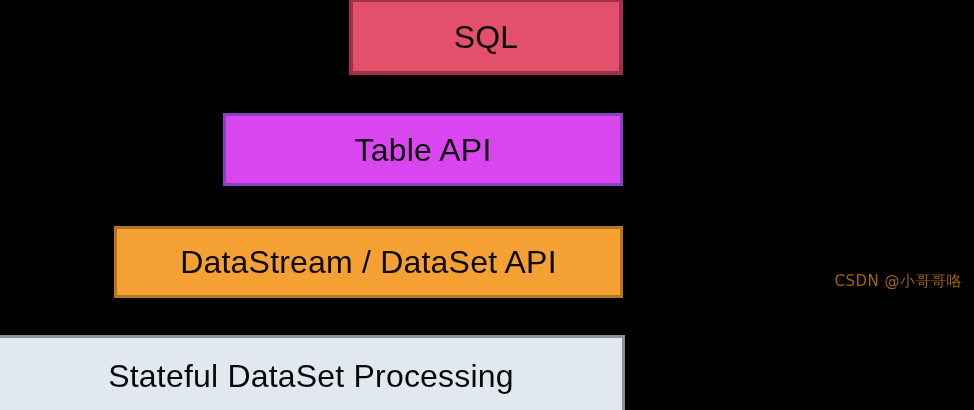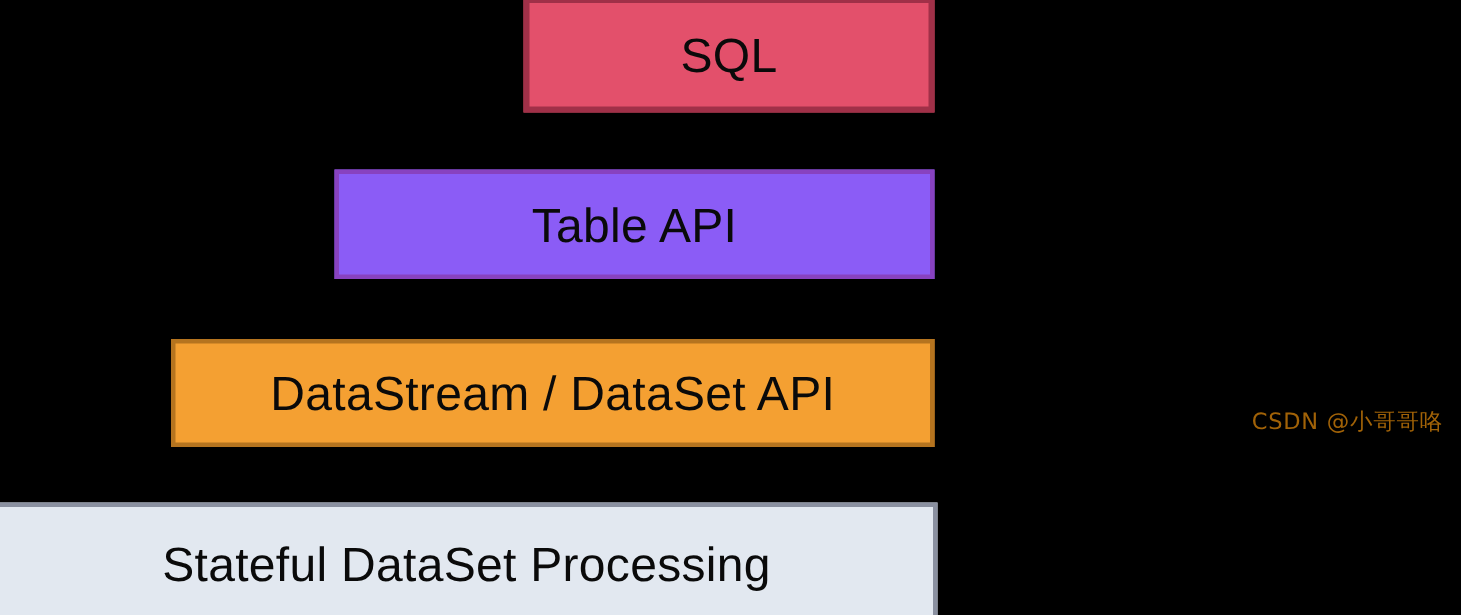--- a/index.html
+++ b/index.html
@@ -42,21 +42,21 @@
     width: 274px;
     height: 77px;
     background: #e3506b;
     border: 4px solid #a03048;
   }
   #layer-table-api {
     left: 223px;
     top: 113px;
     width: 400px;
     height: 73px;
-    background: #8b5cf6;
+    background: #d946ef;
     border: 3px solid #8842c0;
   }
   #layer-datastream {
     left: 114px;
     top: 226px;
     width: 509px;
     height: 72px;
     background: #f4a032;
     border: 3px solid #b5741f;
   }

